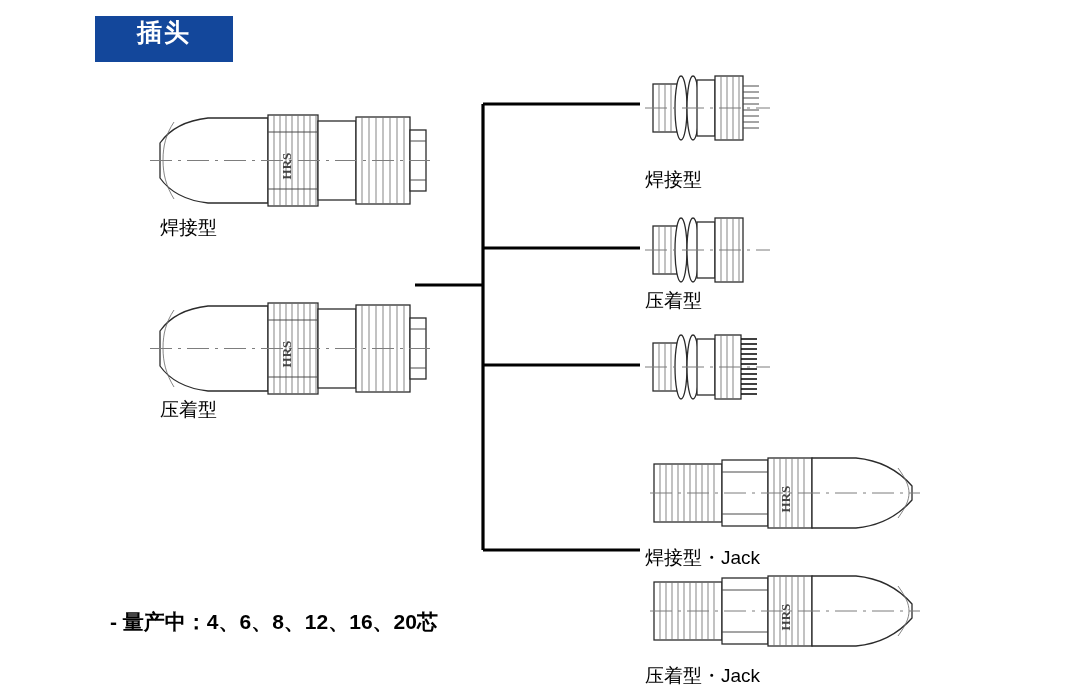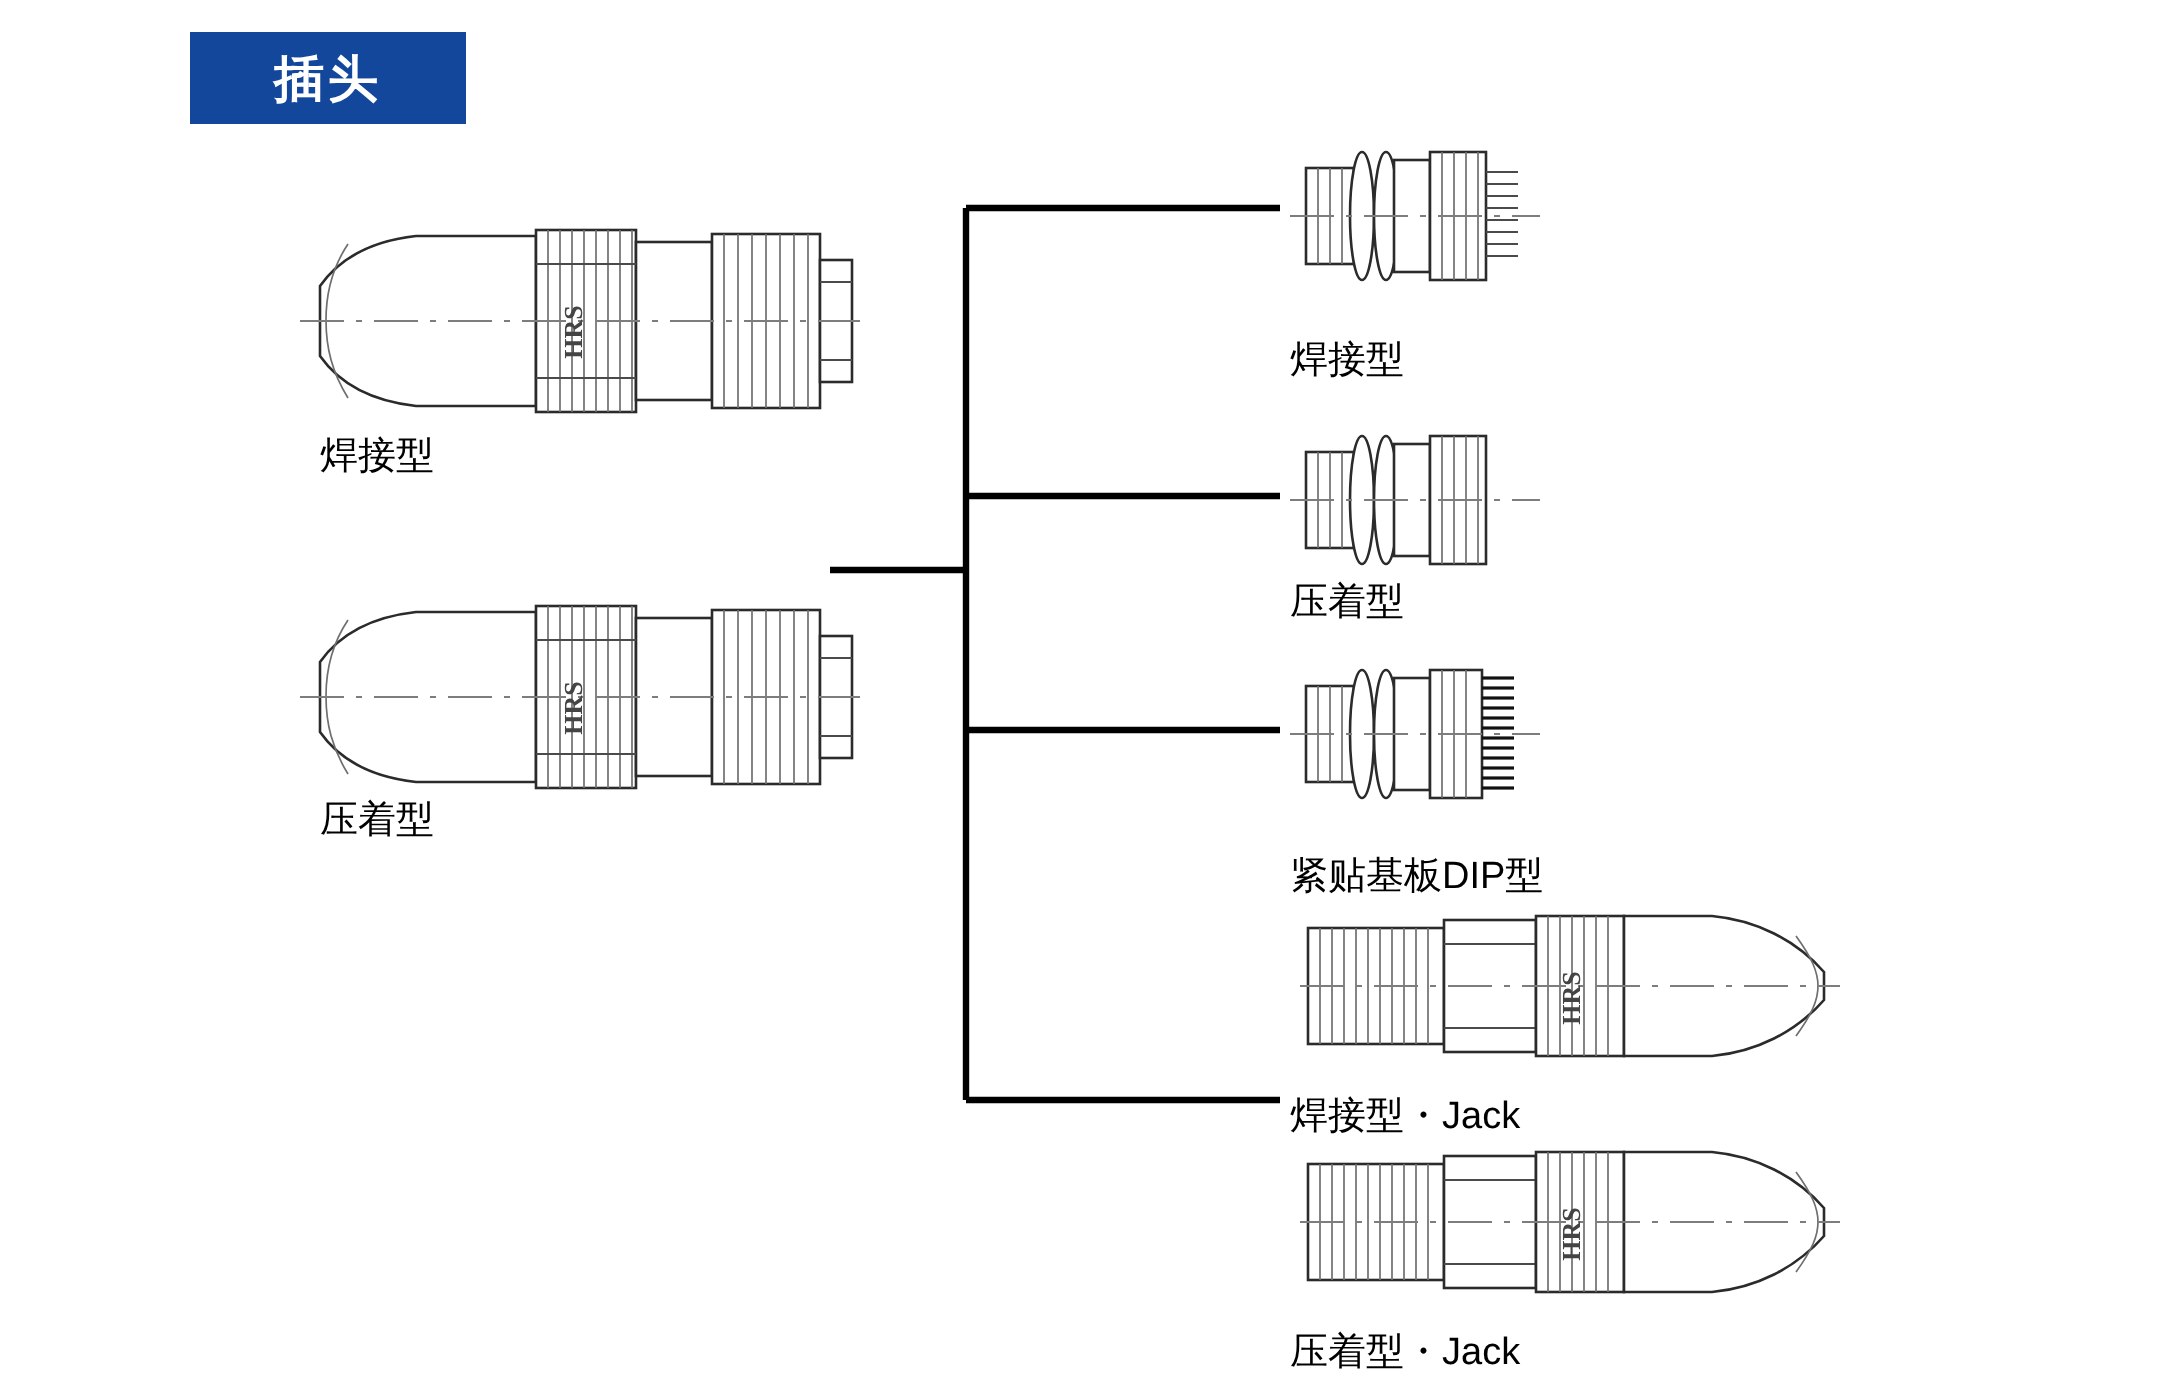--- a/index.html
+++ b/index.html
@@ -18,21 +18,21 @@
     overflow: hidden;
   }
   .hdr {
     position: absolute;
     background: #13479b;
     color: #ffffff;
     font-weight: bold;
     font-size: 25px;
     letter-spacing: 2px;
     display: flex;
-    align-items: center;
+    align-items: flex-start;
     justify-content: center;
   }
   #hdr-plug  { left: 95px;  top: 16px; width: 138px; height: 46px; }
   #hdr-sock  { left: 622px; top: 16px; width: 170px; height: 46px; }
 
   .cap {
     position: absolute;
     font-weight: normal;
     font-size: 19px;
     color: #000000;
@@ -154,20 +154,21 @@
       <path d="M254,9 L254,96"></path>
     </g>
     <rect class="ln fillw" x="260" y="22" width="16" height="61"></rect>
     <path class="ln2" d="M260,33 L276,33 M260,72 L276,72"></path>
     <path class="ln2" d="M118,24 L168,24 M118,81 L168,81"></path>
     <path class="axis" d="M0,52.5 L280,52.5"></path>
     <text class="hrs" x="141" y="58" transform="rotate(-90 141 58)" text-anchor="middle">HRS</text>
   </svg>
   <div class="cap" style="left:160px; top:397px;">压着型</div>
 
+  <div class="note" style="left:110px; top:608px;">- 量产中：4、6、8、12、16、20芯</div>
 
   <svg class="art" style="left:645px; top:66px; width:125px; height:85px;">
 
     <rect class="ln fillw" x="8" y="18" width="24" height="48"></rect>
     <g class="lnf">
         <path d="M14,18 L14,66"></path>
         <path d="M20,18 L20,66"></path>
         <path d="M26,18 L26,66"></path>
       </g>
 
@@ -245,21 +246,20 @@
         <path d="M96,39 L112,39"></path>
       <path d="M96,44 L112,44"></path>
         <path d="M96,49 L112,49"></path>
         <path d="M96,54 L112,54"></path>
       <path d="M96,59 L112,59"></path>
         <path d="M96,64 L112,64"></path>
         <path d="M96,69 L112,69"></path>
     </g>
     <path class="axis" d="M0,42 L125,42"></path>
   </svg>
-  <div class="cap" style="left:645px; top:425px;">紧贴基板DIP型</div>
 
   <svg class="art" style="left:650px; top:452px; width:270px; height:82px;">
 
     <rect class="ln fillw" x="4" y="12" width="68" height="58"></rect>
     <g class="lnf">
       <path d="M10,12 L10,70"></path>
         <path d="M16,12 L16,70"></path>
         <path d="M22,12 L22,70"></path>
       <path d="M28,12 L28,70"></path>
         <path d="M34,12 L34,70"></path>

